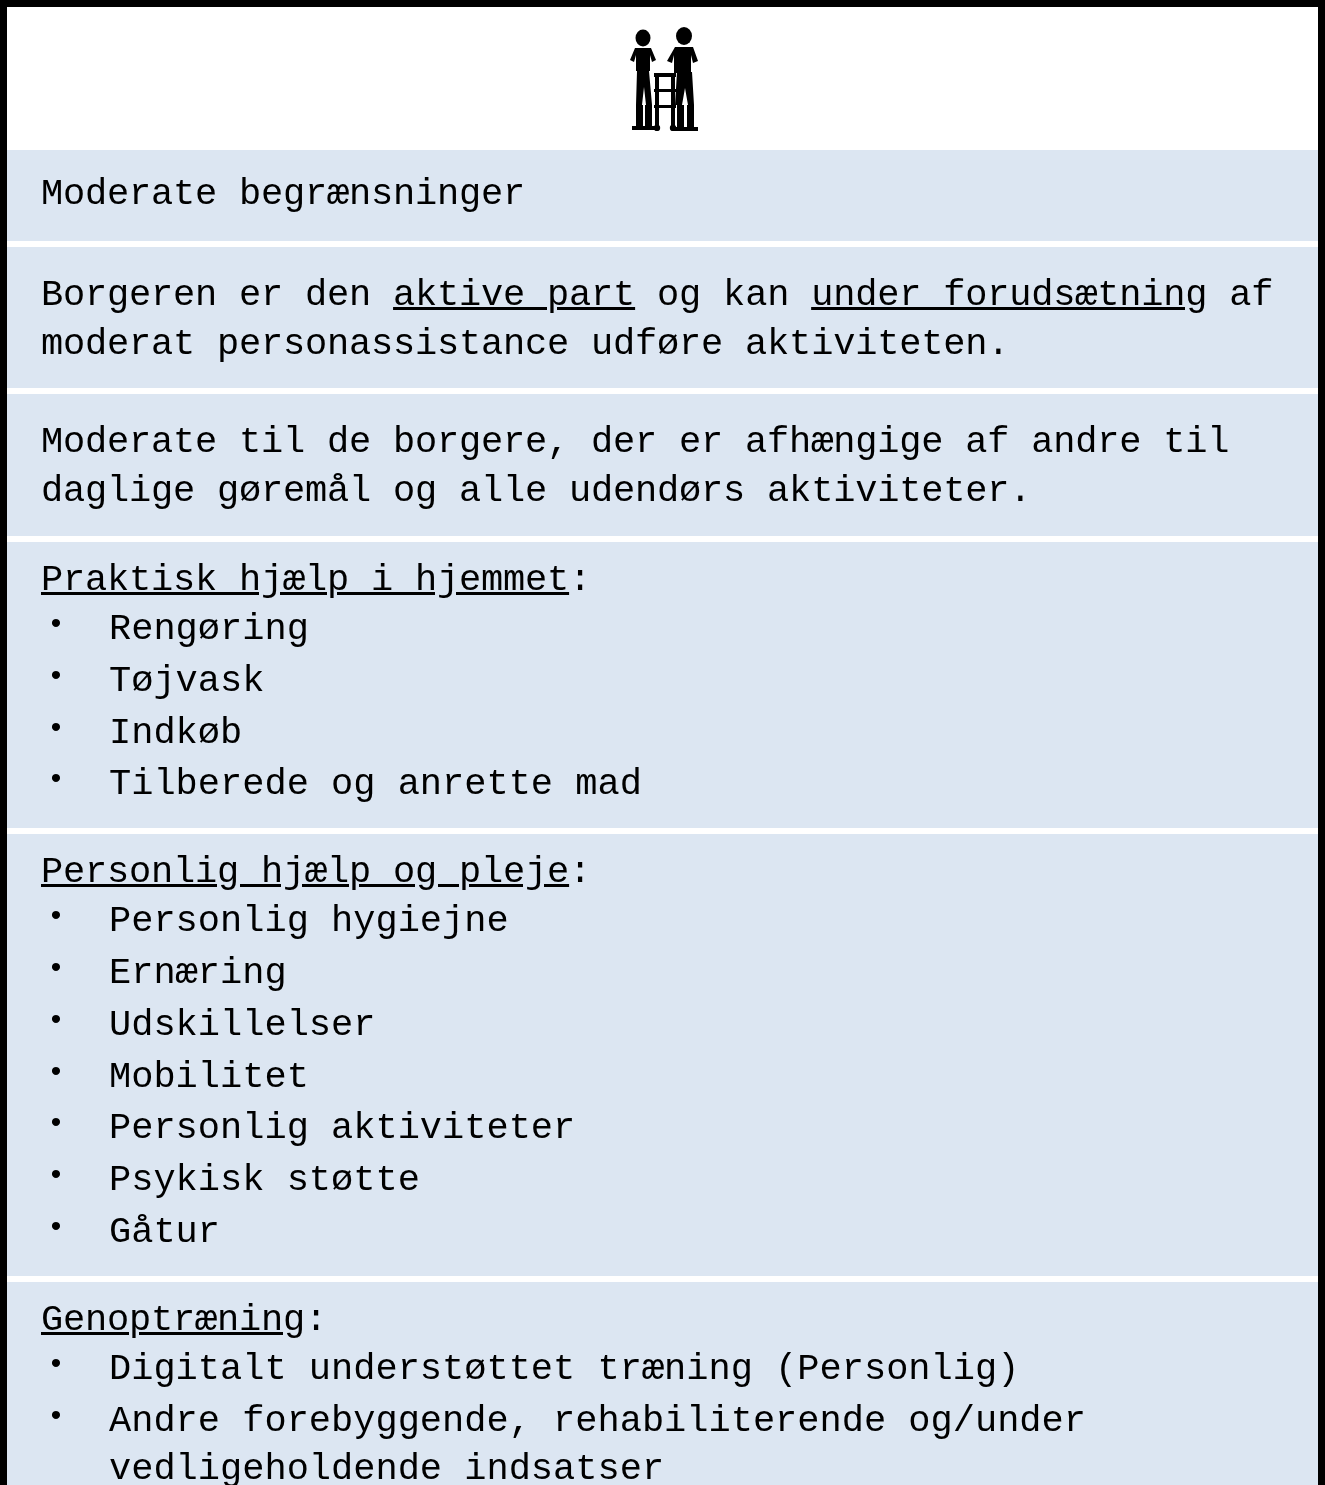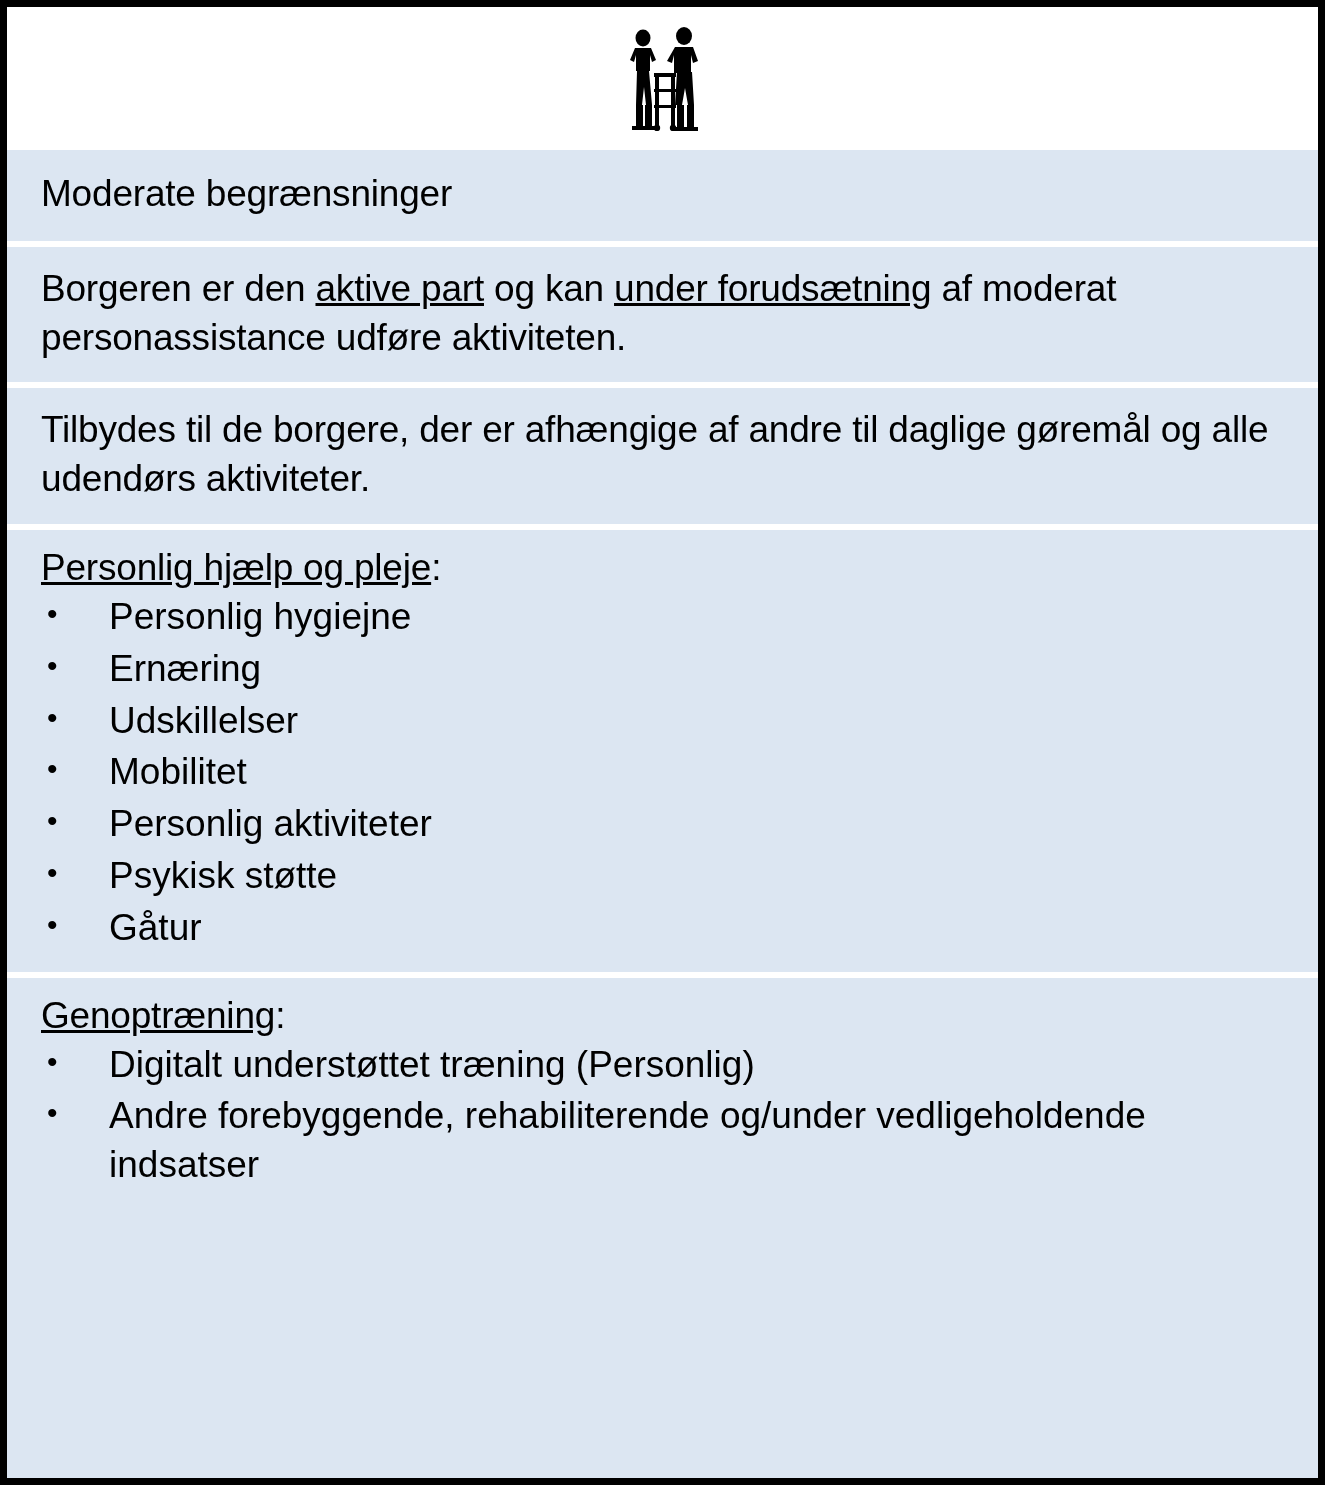--- a/index.html
+++ b/index.html
@@ -44,20 +44,21 @@
     background: #ffffff;
     flex: 1 1 auto;
     display: flex;
     flex-direction: column;
   }
   .band {
     box-sizing: border-box;
     background: #dce6f2;
     padding: 14px 34px 16px 34px;
     border-bottom: 6px solid #ffffff;
+    font-family: Liberation Mono, monospace;
   }
   .band:last-child {
     border-bottom: none;
     flex: 1 1 auto;
   }
   .band p {
     margin: 0;
     color: #000000;
     font-size: 37px;
     line-height: 1.32;
@@ -88,21 +89,21 @@
     color: #000000;
   }
   ul.bullets li::before {
     content: "•";
     position: absolute;
     left: 6px;
     top: -1px;
     font-size: 30px;
     line-height: 1.45;
   }
-  .band.intro { padding-top: 18px; padding-bottom: 20px; }
+  .band.intro { padding-top: 24px; padding-bottom: 20px; }
   .band.first { padding-top: 20px; padding-bottom: 22px; }
   .band.last { padding-bottom: 40px; }
 </style>
 </head>
 <body>
 
 <div class="card">
 
   <div class="header">
     <svg class="pictogram" viewBox="0 0 90 104" aria-hidden="true">
@@ -137,23 +138,32 @@
 
     <div class="band first">
       <p class="title-line">Moderate begrænsninger</p>
     </div>
 
     <div class="band intro">
       <p><span>Borgeren er den </span><span class="u">aktive part</span><span> og kan </span><span class="u">under forudsætning</span><span> af moderat personassistance udføre aktiviteten.</span></p>
     </div>
 
     <div class="band intro">
-      <p>Tilbydes til de borgere, der er afhængige af andre til daglige gøremål og alle udendørs aktiviteter.</p>
+      <p>Moderate til de borgere, der er afhængige af andre til daglige gøremål og alle udendørs aktiviteter.</p>
     </div>
 
+    <div class="band">
+      <p class="section-head"><span class="u">Praktisk hjælp i hjemmet</span><span>:</span></p>
+      <ul class="bullets">
+        <li>Rengøring</li>
+        <li>Tøjvask</li>
+        <li>Indkøb</li>
+        <li>Tilberede og anrette mad</li>
+      </ul>
+    </div>
 
     <div class="band">
       <p class="section-head"><span class="u">Personlig hjælp og pleje</span><span>:</span></p>
       <ul class="bullets">
         <li>Personlig hygiejne</li>
         <li>Ernæring</li>
         <li>Udskillelser</li>
         <li>Mobilitet</li>
         <li>Personlig aktiviteter</li>
         <li>Psykisk støtte</li>

